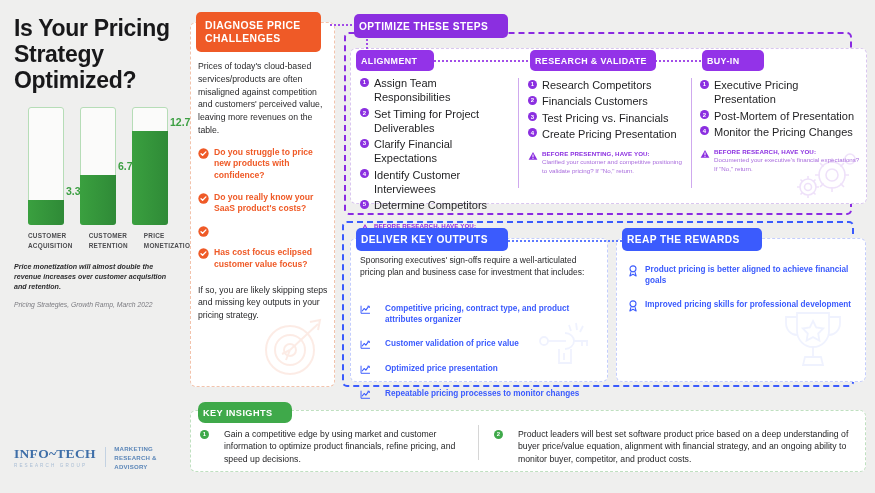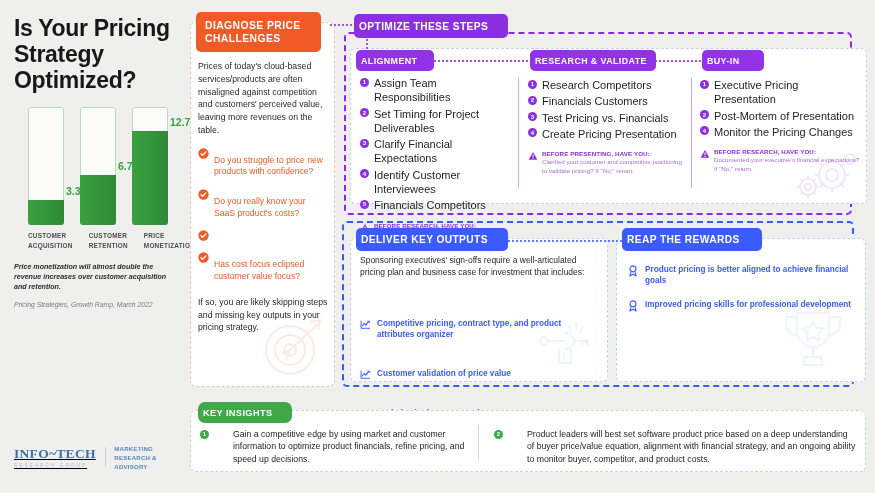--- a/index.html
+++ b/index.html
@@ -47,21 +47,21 @@
     line-height: 1.45; letter-spacing: 0.25px;
   }
   #chart-note {
     margin-top: 12px; font-size: 7.1px; font-style: italic; font-weight: bold;
     color: #2b2b2d; line-height: 1.45;
   }
   #chart-source {
     margin-top: 8px; font-size: 6.8px; font-style: italic; color: #7b7b80;
   }
   #logo { position: absolute; left: 14px; bottom: 22px; display: flex; align-items: center; gap: 9px; }
-  #logo-mark { display: flex; flex-direction: column; text-decoration: underline; }
+  #logo-mark { display: flex; flex-direction: column; }
   #logo-name { font-family: "Liberation Serif", serif; font-size: 13.5px; font-weight: bold;
                color: #3f6fa8; letter-spacing: 0.3px; }
   #logo-sub { font-size: 4.6px; color: #a9bdd4; letter-spacing: 2.1px; margin-top: 1px; }
   #logo-div { width: 1px; height: 20px; background: #c3d2e2; }
   #logo-tag { font-size: 6.1px; font-weight: bold; color: #5b86b8; line-height: 1.5; letter-spacing: 0.2px; }
 
   
   .card { position: absolute; background: #ffffff; border-radius: 6px; }
   .pill {
     position: absolute; border-radius: 5px; color: #fff; font-weight: bold;
@@ -73,21 +73,21 @@
     left: 190px; top: 22px; width: 145px; height: 365px;
     border: 1px dashed #f2c3ac;
   }
   #diagnose-pill {
     left: 196px; top: 12px; width: 125px; height: 40px; background: #ef5a27;
     font-size: 10.4px; line-height: 1.25; align-items: center; padding: 0 9px;
   }
   #diagnose-body { position: absolute; left: 198px; top: 60px; width: 130px; }
   #diagnose-intro { font-size: 8.7px; line-height: 1.47; color: #29292b; }
   .q-item { display: flex; gap: 5px; margin-top: 10px; }
-  .q-text { font-size: 8.6px; font-weight: normal; color: #ef5a27; line-height: 1.36; margin-top: 8px; }
+  .q-text { font-size: 8.6px; font-weight: bold; color: #ef5a27; line-height: 1.36; }
   #diagnose-outro { margin-top: 13px; font-size: 8.7px; line-height: 1.47; color: #29292b; }
   #target-deco { position: absolute; right: 4px; bottom: 6px; opacity: .32; }
 
   
   #steps-wrap {
     position: absolute; left: 344px; top: 32px; width: 508px; height: 183px;
     border: 2px dashed #8a2be2; border-radius: 5px;
   }
   #optimize-pill {
     left: 354px; top: 14px; width: 154px; height: 24px; background: #8b2fe0;
@@ -119,31 +119,31 @@
   #outputs-wrap {
     position: absolute; left: 342px; top: 221px; width: 512px; height: 166px;
     border: 2px dashed #3b5bfd; border-radius: 5px;
   }
   #deliver-pill { left: 356px; top: 228px; width: 152px; height: 23px; background: #3b5bfd; font-size: 10.2px; z-index: 6; }
   #rewards-pill { left: 622px; top: 228px; width: 140px; height: 23px; background: #3b5bfd; font-size: 10.2px; z-index: 6; }
   #deliver-card { left: 350px; top: 238px; width: 258px; height: 144px; border: 1px dashed #c3cdfd; }
   #rewards-card { left: 616px; top: 238px; width: 250px; height: 144px; border: 1px dashed #c3cdfd; }
   #deliver-intro { position: absolute; left: 360px; top: 254px; width: 232px;
                    font-size: 8.5px; line-height: 1.45; color: #29292b; }
-  .out-item { display: flex; gap: 6px; margin-top: 28px; }
+  .out-item { display: flex; gap: 14px; margin-top: 13px; }
   .out-text { font-size: 8.2px; font-weight: bold; color: #3b5bfd; line-height: 1.36; }
   .rw-item { display: flex; gap: 7px; margin-top: 13px; }
   .rw-text { font-size: 8.2px; font-weight: bold; color: #3b5bfd; line-height: 1.36; }
   #key-deco { position: absolute; right: 8px; bottom: 12px; opacity: .22; }
   #trophy-deco { position: absolute; right: 16px; bottom: 0px; opacity: .22; }
 
   
   #insights-card { left: 190px; top: 410px; width: 676px; height: 62px; border: 1px dashed #bfe0c0; }
   #insights-pill { left: 198px; top: 402px; width: 94px; height: 21px; background: #3fa94a; font-size: 9.2px; z-index: 6; border-radius: 7px; }
-  .ins { position: absolute; display: flex; gap: 24px; }
+  .ins { position: absolute; display: flex; gap: 15px; }
   .ins-num {
     flex: 0 0 auto; width: 9px; height: 9px; border-radius: 50%; background: #3fa94a;
     color: #fff; font-size: 6px; font-weight: bold; display: flex;
     align-items: center; justify-content: center; margin-top: 1.5px;
   }
   .ins-text { font-size: 8.7px; color: #1f1f21; line-height: 1.42; }
   #ins-sep { position: absolute; left: 478px; top: 425px; width: 1px; height: 35px; background: #d6d6d6; }
 </style>
 </head>
 <body>
@@ -265,21 +265,21 @@
   <div class="step">
       <div class="num">3</div>
       <div class="step-text">Clarify Financial Expectations</div>
     </div>
   <div class="step">
       <div class="num">4</div>
       <div class="step-text">Identify Customer Interviewees</div>
     </div>
   <div class="step">
       <div class="num">5</div>
-      <div class="step-text">Financials Competitors</div>
+      <div class="step-text">Determine Competitors</div>
     </div>
   <div class="warn">
     <svg width="10" height="10" viewBox="0 0 16 16" style="flex:0 0 auto;margin-top:1px">
       <path d="M8 1.4L15 14H1z" fill="#8b2fe0"></path>
         <rect x="7.2" y="5.6" width="1.6" height="4.4" fill="#fff"></rect>
         <rect x="7.2" y="11" width="1.6" height="1.6" fill="#fff"></rect>
     </svg>
     <div>
       <div class="warn-title">BEFORE RESEARCH, HAVE YOU:</div>
       <div class="warn-body">Documented your executive's financial expectations? If "No," return.</div>

